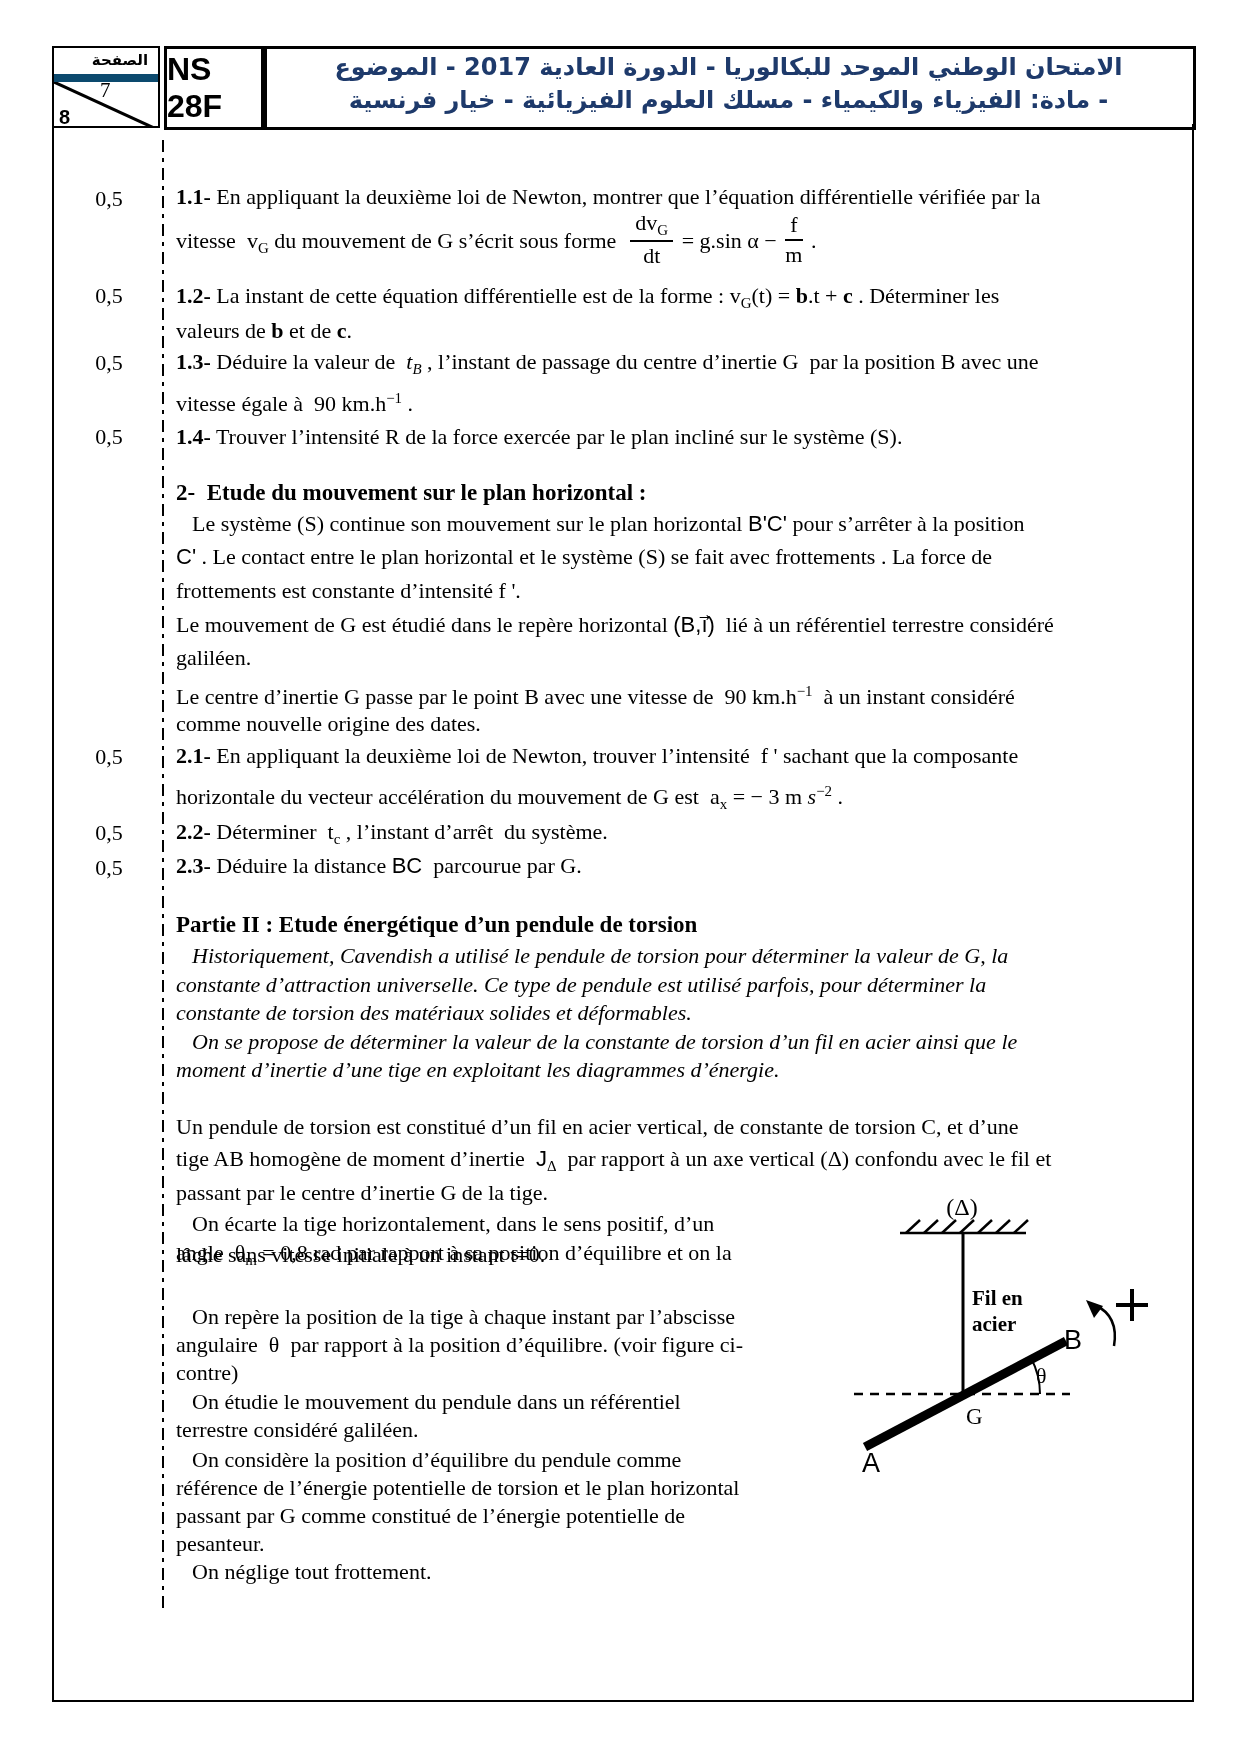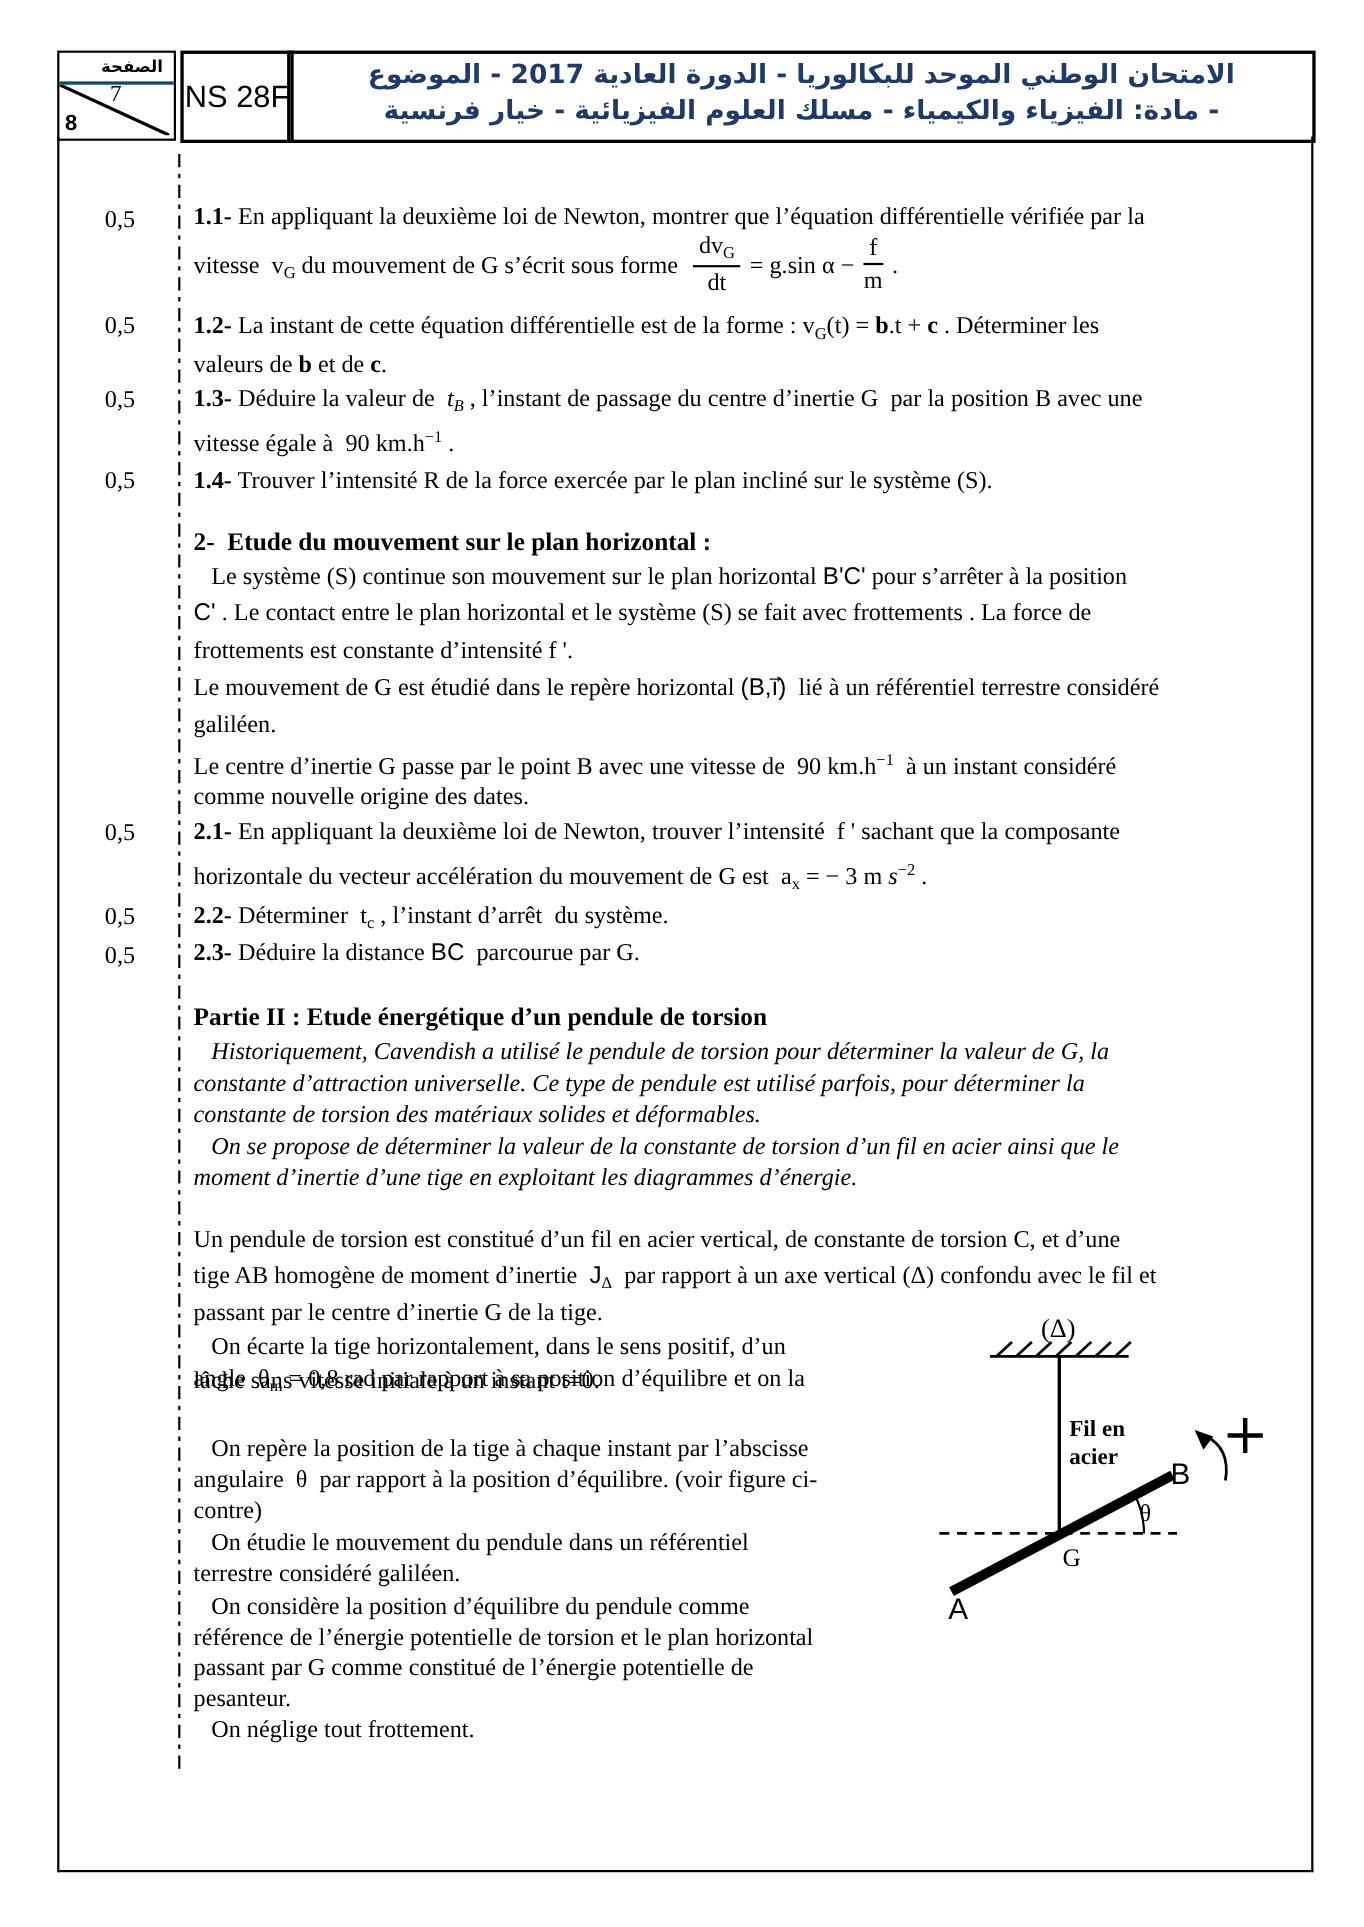--- a/index.html
+++ b/index.html
@@ -2,29 +2,29 @@
 <html><head>
 <meta charset="utf-8">
 <style>
   html,body { margin:0; padding:0; background:#ffffff; }
   .page {
     position:relative; width:1240px; height:1752px; background:#fff;
     font-family:"Liberation Serif","DejaVu Serif",serif; color:#000; overflow:hidden;
   }
   
   .pagebox { position:absolute; left:52px; top:46px; width:104px; height:78px; border:2px solid #000; }
-  .pagebox .pt { height:26px; border-bottom:3px solid #0c4a6e; text-align:center;
+  .pagebox .pt { height:26px; border-bottom:8px solid #0c4a6e; text-align:center;
     font-family:"DejaVu Sans",sans-serif; font-weight:bold; font-size:15px; line-height:25px;padding-left:28px; }
   .pagebox .pb { position:relative; height:46px; }
   .pg-cur { position:absolute; left:46px; top:-4px; font-size:21px; }
   .pg-tot { position:absolute; left:5px; bottom:-1px; font-size:20px; font-weight:bold;
     font-family:"Liberation Sans","DejaVu Sans",sans-serif; }
   .codebox { position:absolute; left:164px; top:46px; width:97px; height:78px; border:3px solid #000;
     display:flex; align-items:center; justify-content:center;
-    font-family:"Liberation Sans","DejaVu Sans",sans-serif; font-weight:normal; font-size:28px; }
+    font-family:"Liberation Sans","DejaVu Sans",sans-serif; font-weight:bold; font-size:32px; }
   .titlebox { position:absolute; left:261px; top:46px; width:929px; height:78px; border:3px solid #000;
     direction:rtl; text-align:center; color:#1e3a6b;
     font-family:"DejaVu Sans",sans-serif; font-weight:bold; }
   .titlebox .t1 { font-size:24px; margin-top:4px; }
   .titlebox .t2 { font-size:24px; margin-top:5px; }
   
   .frame { position:absolute; left:52px; top:124px; width:1138px; height:1576px;
     border-left:2px solid #000; border-right:2px solid #000; border-bottom:2px solid #000; }
   .sep { position:absolute; left:161px; top:140px; }
   

